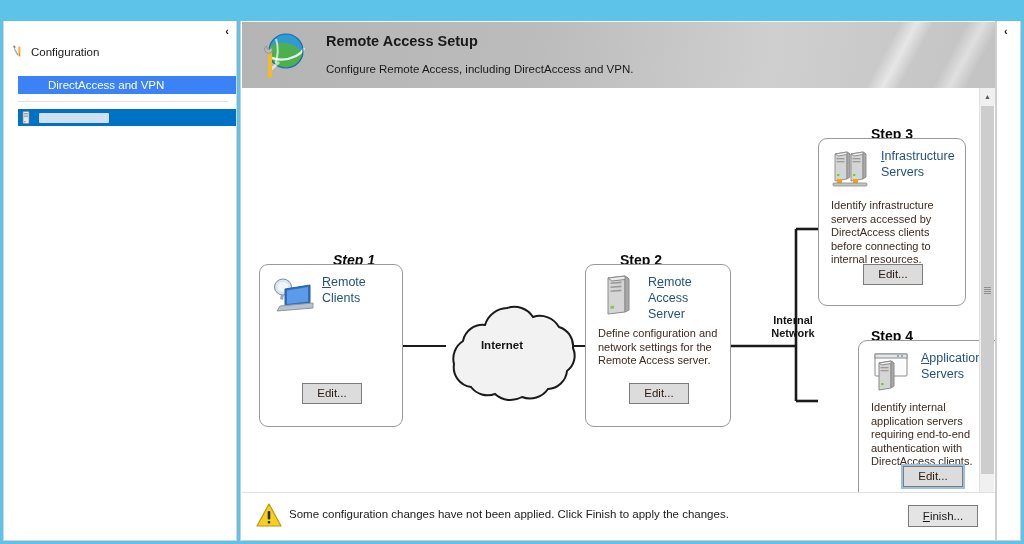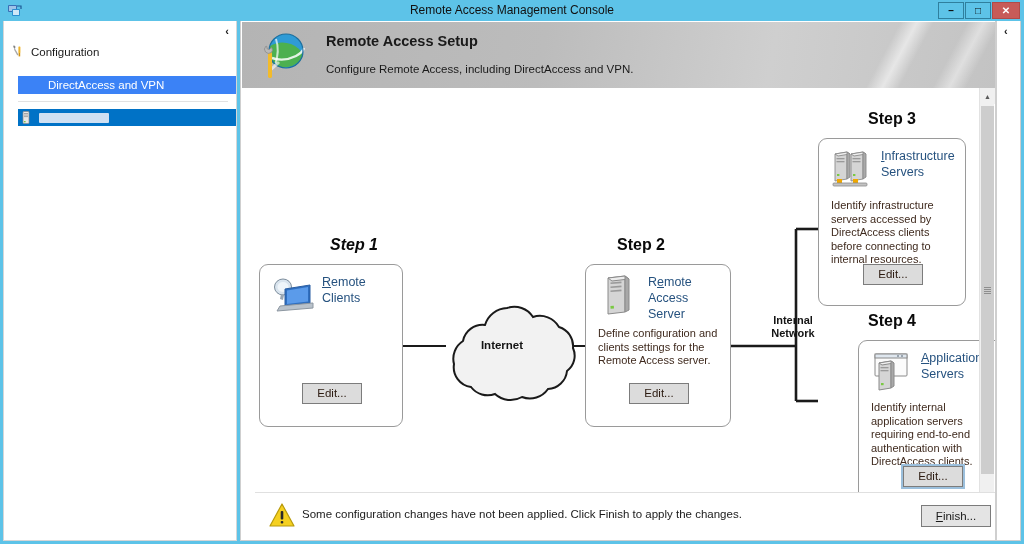--- a/index.html
+++ b/index.html
@@ -143,23 +143,24 @@
   
   #diagram {
     position: absolute; left: 1px; top: 67px;
     width: 746px; height: 427px;
     background: #ffffff;
   }
   #diagram svg { position: absolute; left: 0; top: 0; }
 
   .step-title {
     position: absolute;
-    font-size: 16px; font-weight: bold; color: #0a0a0a;
+    font-size: 14px; font-weight: bold; color: #0a0a0a;
     text-align: center;
     white-space: nowrap;
+    margin-top: 16px;
   }
 
   .step-box {
     position: absolute;
     background: #ffffff;
     border: 1px solid #9a9a9a;
     border-radius: 9px;
   }
   .step-box .box-icon {
     position: absolute; left: 12px; top: 10px;
@@ -226,21 +227,21 @@
     display: flex; align-items: center; justify-content: center;
     cursor: default;
   }
   #sb-thumb .grip {
     width: 7px; height: 7px;
     background: repeating-linear-gradient(to bottom, #8e8e8e 0, #8e8e8e 1px, #cdcdcd 1px, #cdcdcd 2px);
   }
 
   
   #status {
-    position: absolute; left: 14px; bottom: 1px;
+    position: absolute; left: 1px; bottom: 1px;
     width: 754px; height: 47px;
     background: #ffffff;
     border-top: 1px solid #e0e0e0;
   }
   #status-icon { position: absolute; left: 14px; top: 9px; width: 26px; height: 26px; }
   #status-text {
     position: absolute; left: 47px; top: 15px;
     font-size: 11.5px; color: #1a1a1a;
   }
   #finish-btn {
@@ -266,42 +267,20 @@
     position: absolute; left: 7px; top: 4px;
     font-size: 11px; font-weight: bold; color: #1a1a1a;
     cursor: pointer;
   }
 </style>
 </head>
 <body>
 
 <div id="window">
 
-  <div id="titlebar">
-    <span id="title-icon">
-      <svg width="16" height="15" viewBox="0 0 16 15">
-        <rect x="1" y="2" width="9" height="7" rx="1" fill="#3a6fb5"></rect>
-        <rect x="2" y="3" width="7" height="5" fill="#9fc4e8"></rect>
-        <rect x="5" y="6" width="8" height="7" rx="1" fill="#2b8fd0"></rect>
-        <rect x="6" y="7" width="6" height="5" fill="#cfe7f7"></rect>
-        <path d="M10 3 l4 0 l0 3" stroke="#1d5a95" stroke-width="1.2" fill="none"></path>
-      </svg>
-    </span>
-    <div id="title-text">Remote Access Management Console</div>
-
-    <div class="winbtn" id="btn-min">
-      <span class="glyph">–</span>
-    </div>
-    <div class="winbtn" id="btn-max">
-      <span class="glyph">□</span>
-    </div>
-    <div class="winbtn" id="btn-close">
-      <span class="glyph">✕</span>
-    </div>
-  </div>
 
   <div id="nav">
 
     <span id="nav-collapse">‹</span>
 
     <div class="nav-row" id="nav-config">
       <span class="tool-icon">
         <svg width="13" height="13" viewBox="0 0 13 13">
           <path d="M2.2 1.2 L3.4 3.0 L2.6 3.9 L1.4 2.2 Z" fill="#8f8f8f"></path>
           <path d="M2.9 3.6 L6.4 9.6 L5.3 10.5 L2.0 4.4 Z" fill="#a8a8a8"></path>
@@ -422,21 +401,21 @@
             <rect x="12.5" y="7" width="11" height="1.6" fill="#9a9a9a" transform="rotate(-4 18 8)"></rect>
             <rect x="12.5" y="11" width="11" height="1.6" fill="#9a9a9a" transform="rotate(-4 18 12)"></rect>
             <rect x="12.5" y="15" width="11" height="1.6" fill="#9a9a9a" transform="rotate(-4 18 16)"></rect>
             <rect x="12.5" y="31" width="3.4" height="2.6" fill="#7ac943" transform="rotate(-4 14 32)"></rect>
           </svg>
         </span>
         <div class="box-heading">
           <span>R</span><u>e</u><span>mote Access</span><br>
           <span>Server</span>
         </div>
-        <div class="box-desc" style="top:62px;">Define configuration and clients settings for the Remote Access server.</div>
+        <div class="box-desc" style="top:62px;">Define configuration and network settings for the Remote Access server.</div>
         <div class="edit-btn" style="left:43px; top:118px;">Edit...</div>
       </div>
 
       <div class="step-title" style="left:576px; top:22px; width:148px;">Step 3</div>
       <div class="step-box" style="left:576px; top:50px; width:148px; height:168px;">
         <span class="box-icon">
           <svg width="42" height="40" viewBox="0 0 42 40">
             <path d="M4 5 L16 3 L16 30 L4 32 Z" fill="#d5d5d5" stroke="#8a8a8a" stroke-width="0.9"></path>
             <path d="M4 5 L16 3 L19 5 L7 7 Z" fill="#efefef" stroke="#8a8a8a" stroke-width="0.9"></path>
             <path d="M16 3 L19 5 L19 28 L16 30 Z" fill="#a9a9a9" stroke="#8a8a8a" stroke-width="0.9"></path>

